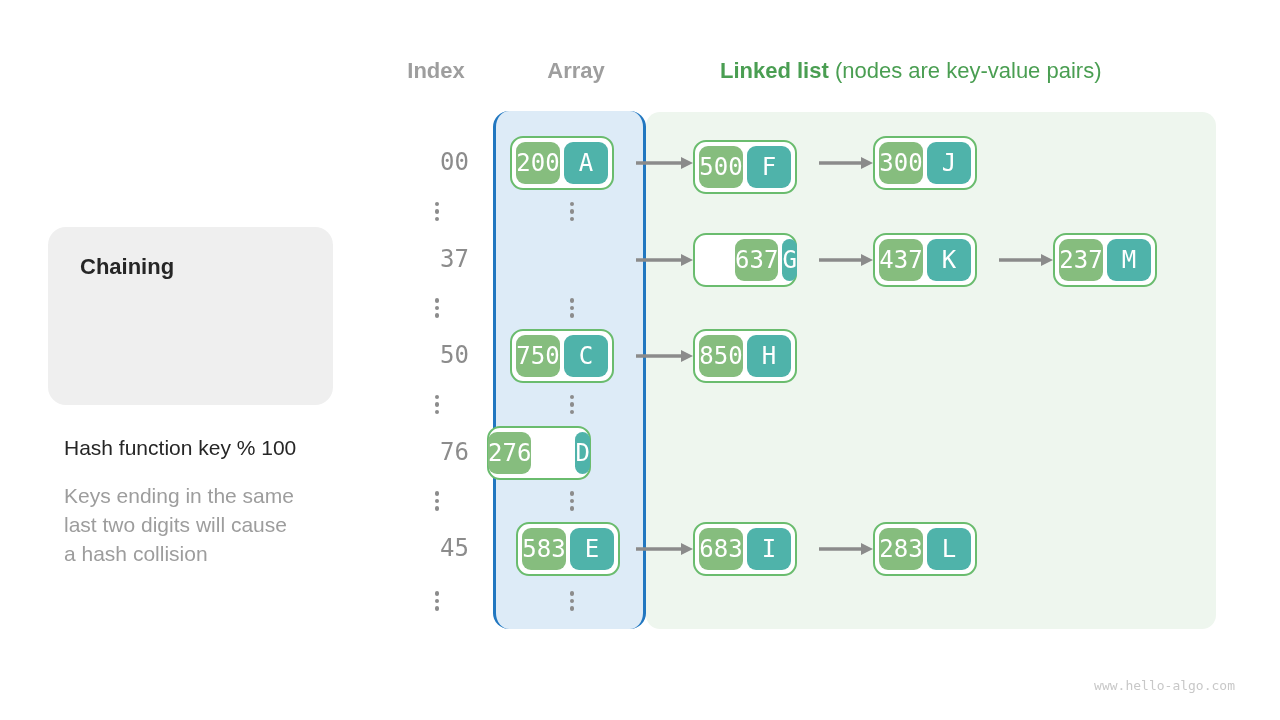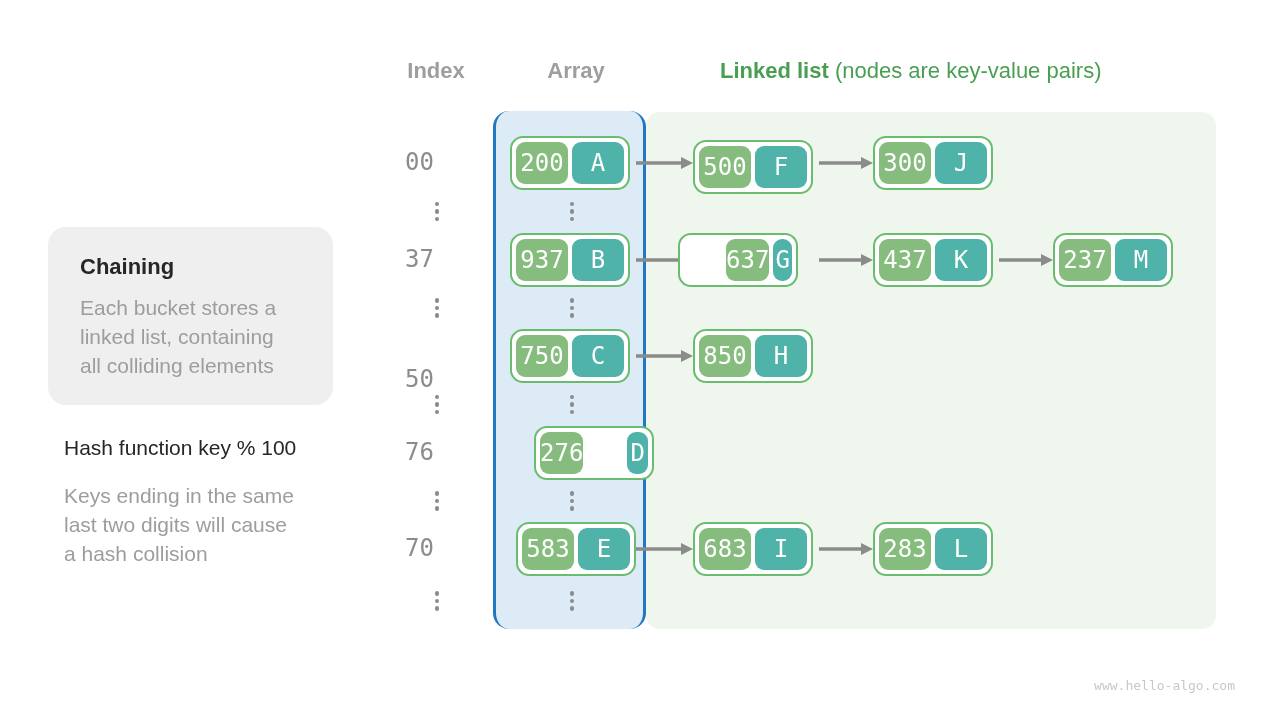--- a/index.html
+++ b/index.html
@@ -49,26 +49,26 @@
     background:var(--array-bg);
     border-left:3px solid var(--array-border);
     border-right:3px solid var(--array-border);
     border-top:none; border-bottom:none;
     border-radius:16px; z-index:2;
   }
   #diagram-layer { position:absolute; left:0; top:0; width:100%; height:100%; z-index:3; }
 
   
   .idx {
-    position:absolute; width:64px; text-align:left;
+    position:absolute; width:64px; text-align:right;
     font-family:"DejaVu Sans Mono", monospace; font-size:24px;
     color:var(--index-gray);
   }
   .node {
-    position:absolute; width:120px; height:54px;
+    position:absolute; width:104px; height:54px;
     border:2px solid var(--node-border); border-radius:13px; background:#ffffff;
     display:flex; align-items:center; justify-content:center; gap:4px; padding:4px;
   }
   .cell {
     width:55px; height:42px; border-radius:9px;
     display:flex; align-items:center; justify-content:center;
     font-family:"DejaVu Sans Mono", monospace; font-size:24px; color:#ffffff;
   }
   .cell.key { background:var(--key-green); }
   .cell.val { background:var(--value-teal); }
@@ -91,23 +91,20 @@
 <div id="canvas">
 
   <div class="col-header centerx" style="left:436px">Index</div>
   <div class="col-header centerx" style="left:576px">Array</div>
   <div class="col-header" id="hdr-linked" style="left:720px">
     <span class="bold">Linked list</span><span class="rest"> (nodes are key-value pairs)</span>
   </div>
 
   <div id="note-box">
     <div id="note-title">Chaining</div>
-    <div id="note-body">Each bucket stores a
-linked list, containing
-all colliding elements</div>
   </div>
   <div id="hash-title">Hash function key % 100</div>
   <div id="hash-desc">Keys ending in the same
 last two digits will cause
 a hash collision</div>
 
   <div id="list-bg"></div>
   <div id="array-box"></div>
 
   <div id="diagram-layer">
@@ -126,67 +123,63 @@
       </div>
       <div class="arrow" style="left: 819px; top: 155px; width: 54px;"><svg width="54" height="16" viewBox="0 0 54 16">
           <line x1="0" y1="8" x2="43" y2="8" stroke="#8b8b8b" stroke-width="3.4"></line>
           <polygon points="42,2 54,8 42,14" fill="#8b8b8b"></polygon>
         </svg></div>
       <div class="node" style="left: 873px; top: 136px;">
         <div class="cell key mono">300</div>
         <div class="cell val mono">J</div>
       </div>
       <div class="idx" style="left: 405px; top: 245px;">37</div>
-      <div class="node" style="left: 510px; top: 233px;">
-        <div class="cell key mono">937</div>
-        <div class="cell val mono">B</div>
-      </div>
       <div class="arrow" style="left: 636px; top: 252px; width: 57px;"><svg width="57" height="16" viewBox="0 0 57 16">
           <line x1="0" y1="8" x2="46" y2="8" stroke="#8b8b8b" stroke-width="3.4"></line>
           <polygon points="45,2 57,8 45,14" fill="#8b8b8b"></polygon>
         </svg></div>
-      <div class="node" style="left: 678px; top: 233px; padding-left: 46px;">
+      <div class="node" style="left: 693px; top: 233px; padding-left: 46px;">
         <div class="cell key mono">637</div>
         <div class="cell val mono">G</div>
       </div>
       <div class="arrow" style="left: 819px; top: 252px; width: 54px;"><svg width="54" height="16" viewBox="0 0 54 16">
           <line x1="0" y1="8" x2="43" y2="8" stroke="#8b8b8b" stroke-width="3.4"></line>
           <polygon points="42,2 54,8 42,14" fill="#8b8b8b"></polygon>
         </svg></div>
       <div class="node" style="left: 873px; top: 233px;">
         <div class="cell key mono">437</div>
         <div class="cell val mono">K</div>
       </div>
       <div class="arrow" style="left: 999px; top: 252px; width: 54px;"><svg width="54" height="16" viewBox="0 0 54 16">
           <line x1="0" y1="8" x2="43" y2="8" stroke="#8b8b8b" stroke-width="3.4"></line>
           <polygon points="42,2 54,8 42,14" fill="#8b8b8b"></polygon>
         </svg></div>
       <div class="node" style="left: 1053px; top: 233px;">
         <div class="cell key mono">237</div>
         <div class="cell val mono">M</div>
       </div>
-      <div class="idx" style="left: 405px; top: 341px; margin-top: 24px;">50</div>
+      <div class="idx" style="left: 405px; top: 341px;">50</div>
       <div class="node" style="left: 510px; top: 329px;">
         <div class="cell key mono">750</div>
         <div class="cell val mono">C</div>
       </div>
       <div class="arrow" style="left: 636px; top: 348px; width: 57px;"><svg width="57" height="16" viewBox="0 0 57 16">
           <line x1="0" y1="8" x2="46" y2="8" stroke="#8b8b8b" stroke-width="3.4"></line>
           <polygon points="45,2 57,8 45,14" fill="#8b8b8b"></polygon>
         </svg></div>
       <div class="node" style="left: 693px; top: 329px;">
         <div class="cell key mono">850</div>
         <div class="cell val mono">H</div>
       </div>
       <div class="idx" style="left: 405px; top: 438px;">76</div>
-      <div class="node" style="left: 534px; top: 426px; gap: 44px;">
+      <div class="node" style="left: 487px; top: 426px; gap: 44px;">
         <div class="cell key mono">276</div>
         <div class="cell val mono">D</div>
       </div>
-      <div class="idx" style="left: 405px; top: 534px;">70</div>
+      <div class="idx" style="left: 405px; top: 534px;">45</div>
       <div class="node" style="left: 516px; top: 522px;">
         <div class="cell key mono">583</div>
         <div class="cell val mono">E</div>
       </div>
       <div class="arrow" style="left: 636px; top: 541px; width: 57px;"><svg width="57" height="16" viewBox="0 0 57 16">
           <line x1="0" y1="8" x2="46" y2="8" stroke="#8b8b8b" stroke-width="3.4"></line>
           <polygon points="45,2 57,8 45,14" fill="#8b8b8b"></polygon>
         </svg></div>
       <div class="node" style="left: 693px; top: 522px;">
         <div class="cell key mono">683</div>

